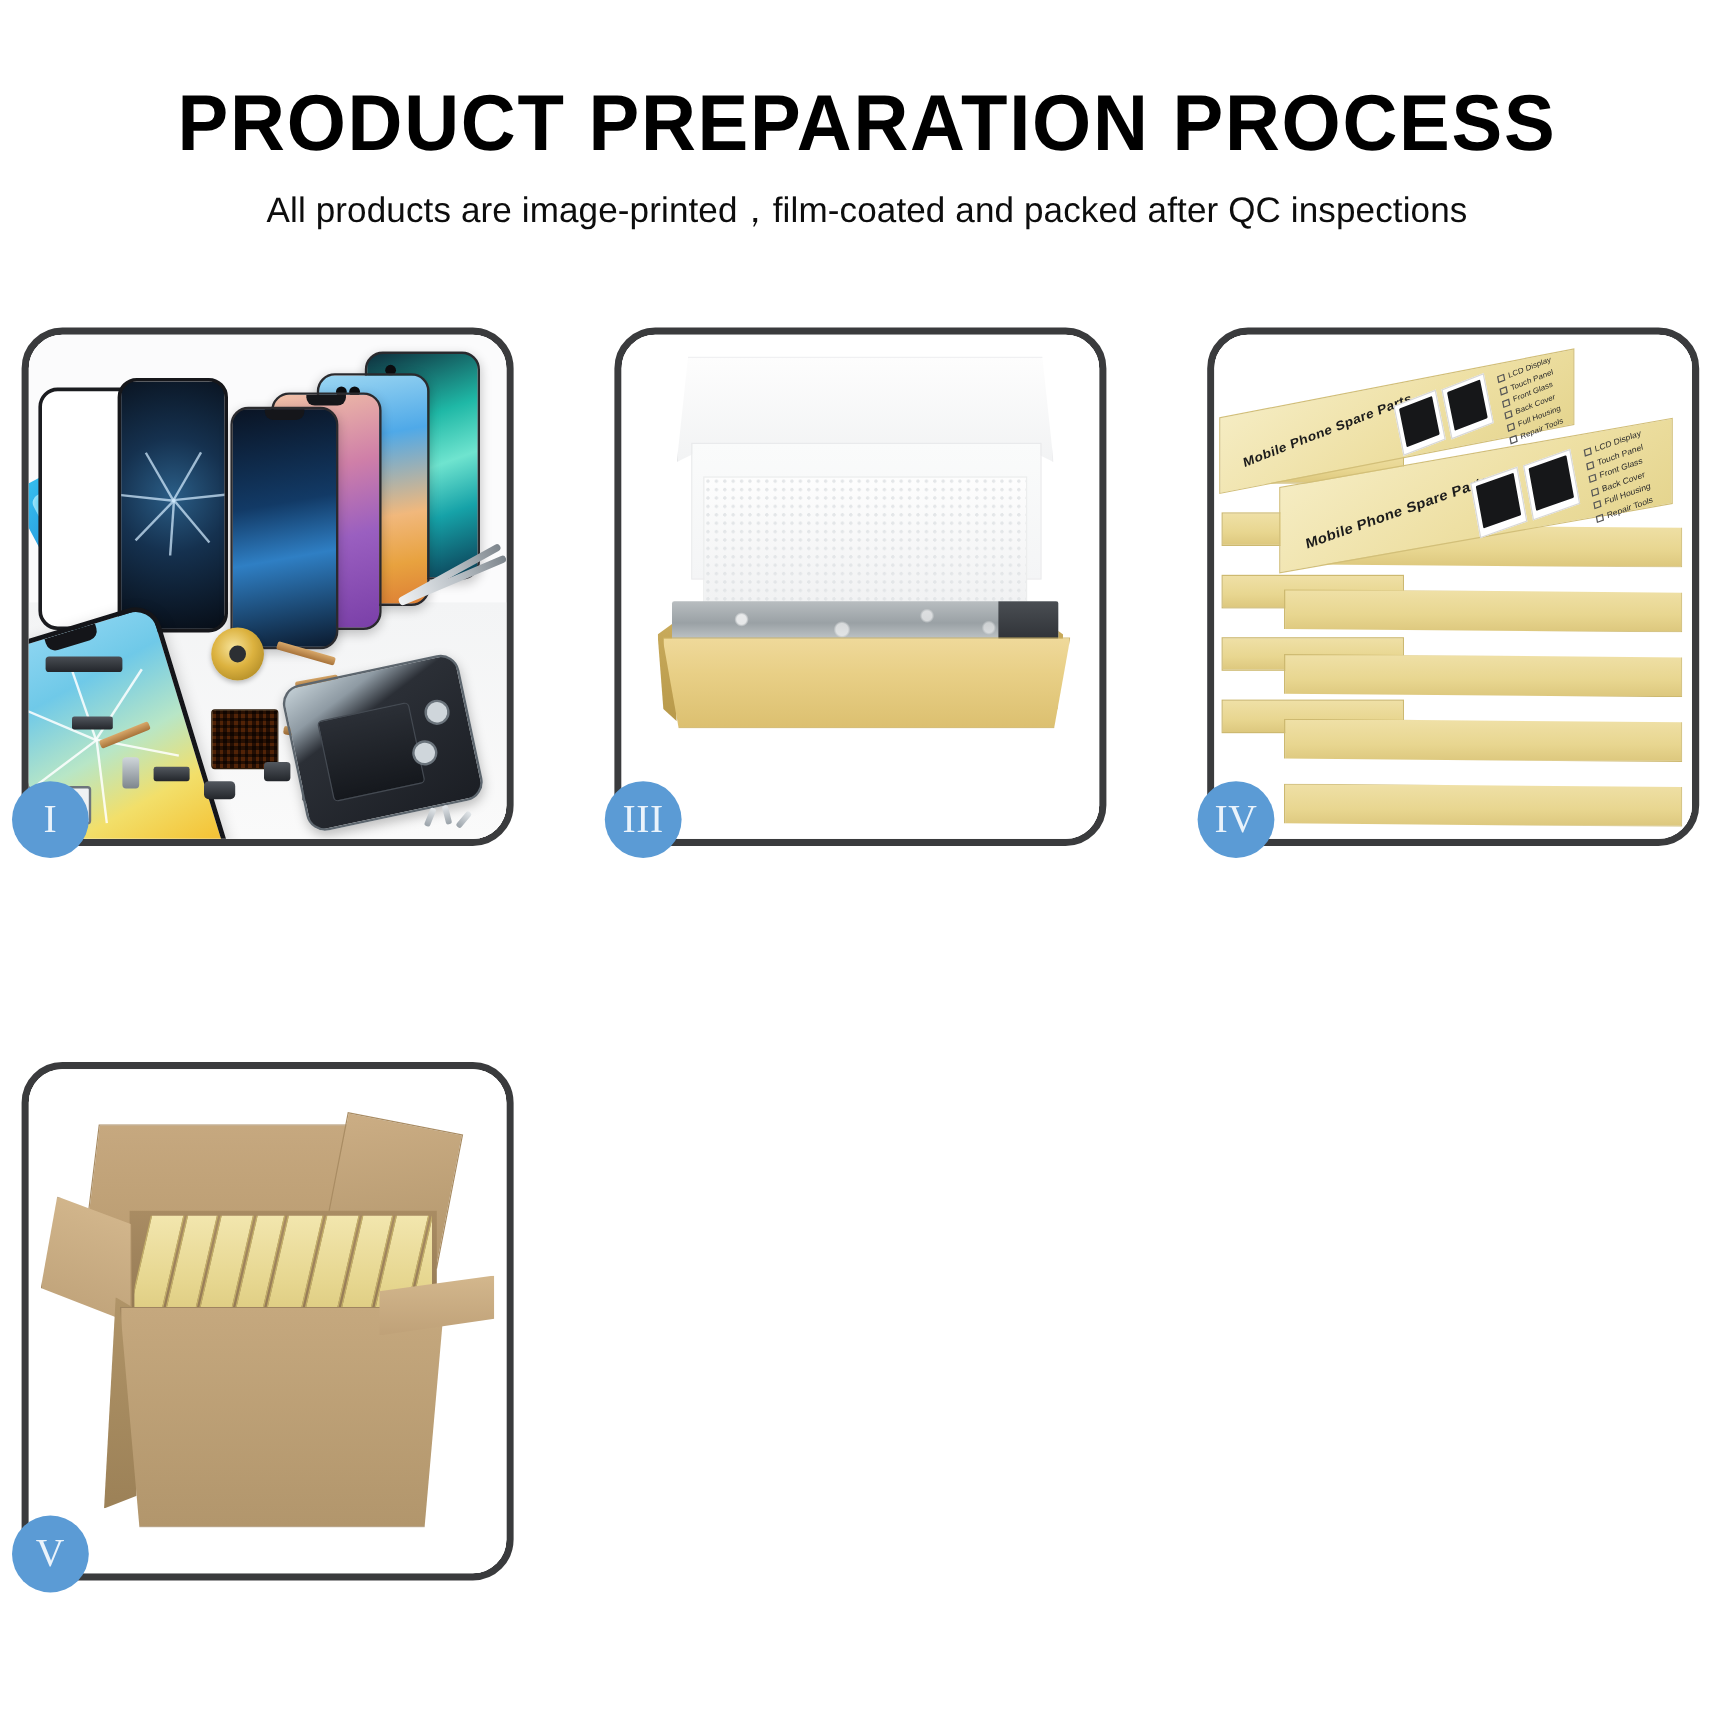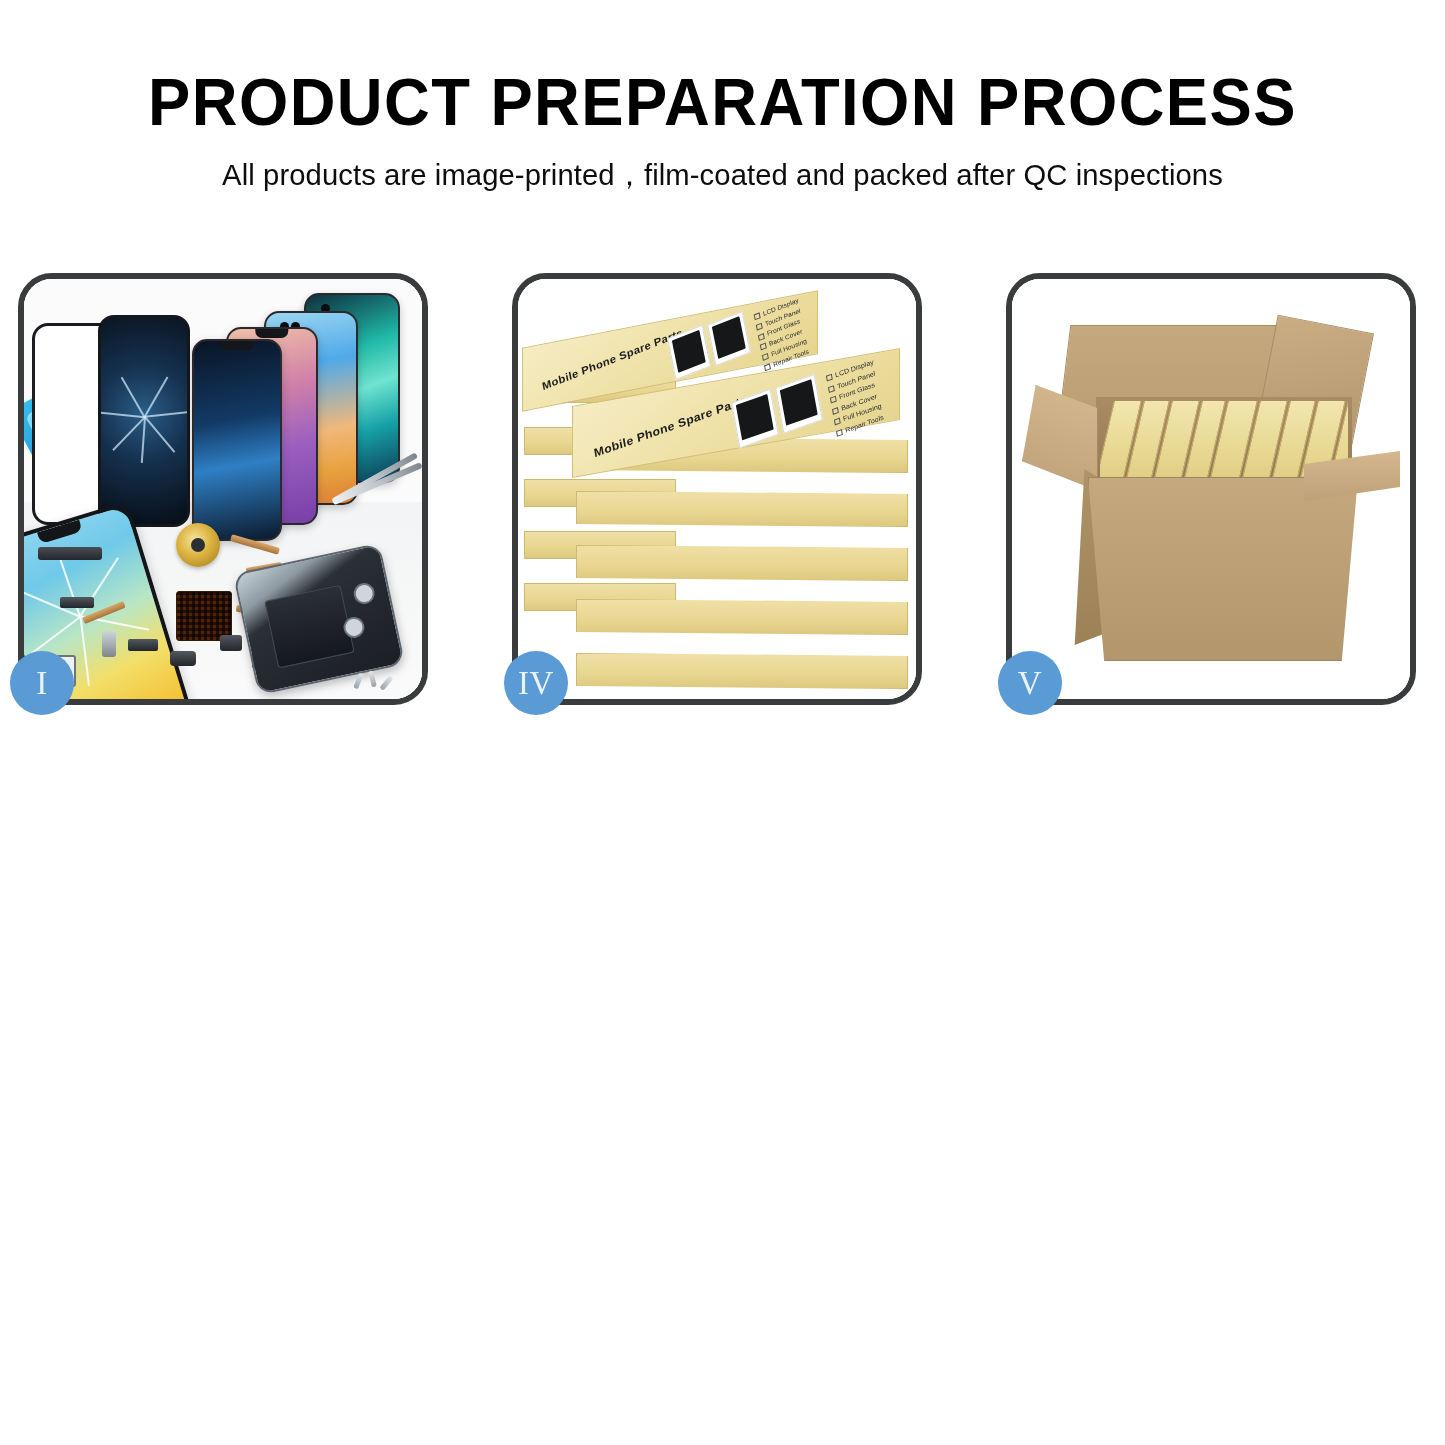--- a/index.html
+++ b/index.html
@@ -560,20 +560,35 @@
       <div class="screws">
         <span class="screw" style="left:2px; top:2px; transform:rotate(22deg)"></span>
         <span class="screw" style="left:16px; top:0; transform:rotate(-14deg)"></span>
         <span class="screw" style="left:30px; top:4px; transform:rotate(40deg)"></span>
       </div>
     </div>
     <div class="badge">I</div>
   </div>
 
 
+  <div class="panel">
+    <div class="panel-inner">
+      <div class="b3"></div>
+      <div class="b3-lid"></div>
+      <div class="b3-back"></div>
+      <div class="b3-foam"></div>
+      <div class="b3-side-l"></div>
+      <div class="b3-side-r"></div>
+      <div class="b3-tray">
+        <div class="b3-tray-r"></div>
+      </div>
+      <div class="b3-front"></div>
+    </div>
+    <div class="badge">III</div>
+  </div>
 
   <div class="panel">
     <div class="panel-inner">
       <div class="b4"></div>
 
       <div class="sbox" style="left:6px;  top:96px;  width:150px; height:26px;"></div>
       <div class="sbox" style="left:6px;  top:148px; width:150px; height:26px;"></div>
       <div class="sbox" style="left:6px;  top:200px; width:150px; height:26px;"></div>
       <div class="sbox" style="left:6px;  top:252px; width:150px; height:26px;"></div>
       <div class="sbox" style="left:6px;  top:304px; width:150px; height:26px;"></div>

